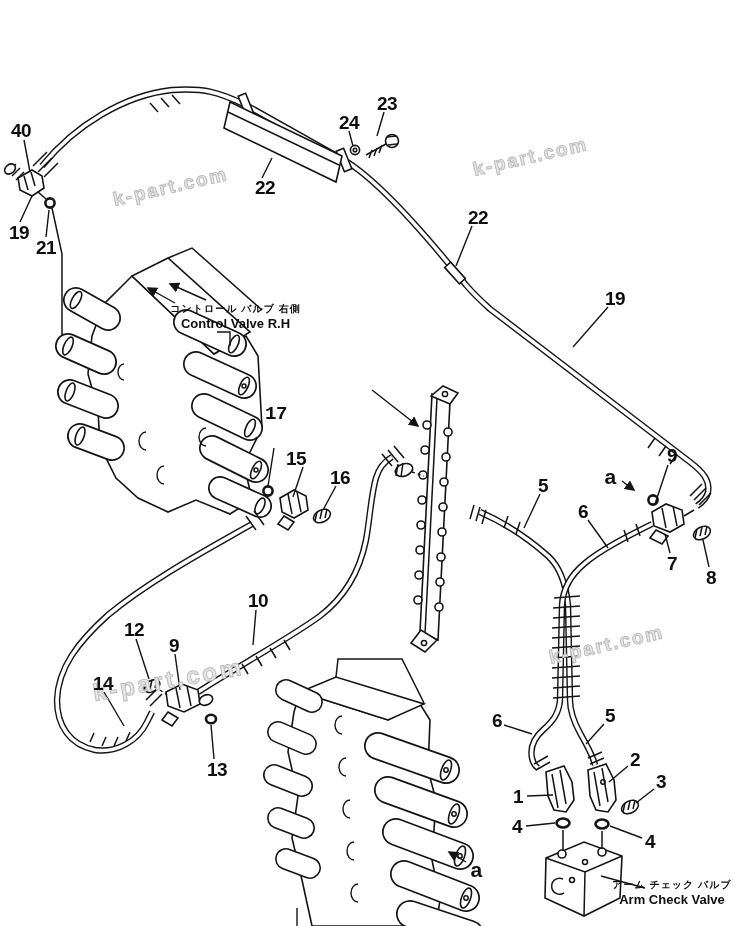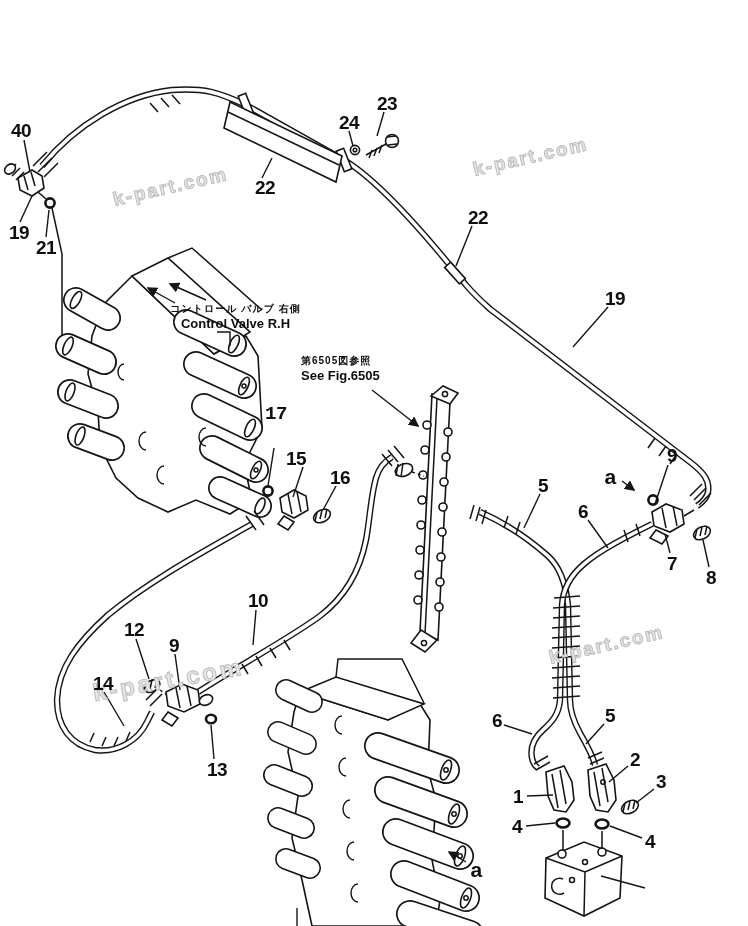--- a/index.html
+++ b/index.html
@@ -348,18 +348,18 @@
   <div class="callout" style="left:635px;top:759px;">2</div>
   <div class="callout" style="left:661px;top:781px;">3</div>
   <div class="callout" style="left:517px;top:826px;">4</div>
   <div class="callout" style="left:650px;top:841px;">4</div>
   <div class="callout letter" style="left:476px;top:869px;">a</div>
 
   <div class="cap" style="left:158px;top:302px;width:155px;">
     <div class="jp">コントロール バルブ 右側</div>
     <div class="en">Control Valve R.H</div>
   </div>
-  <div class="cap left" style="left:301px;top:354px;width:120px;">
-    <div class="jp">第6505図参照</div>
-    <div class="en">See Fig.6505</div>
+  <div class="cap" style="left:597px;top:878px;width:150px;">
+    <div class="jp">アーム チェック バルブ</div>
+    <div class="en">Arm Check Valve</div>
   </div>
 
 </div>
 
 </body></html>

